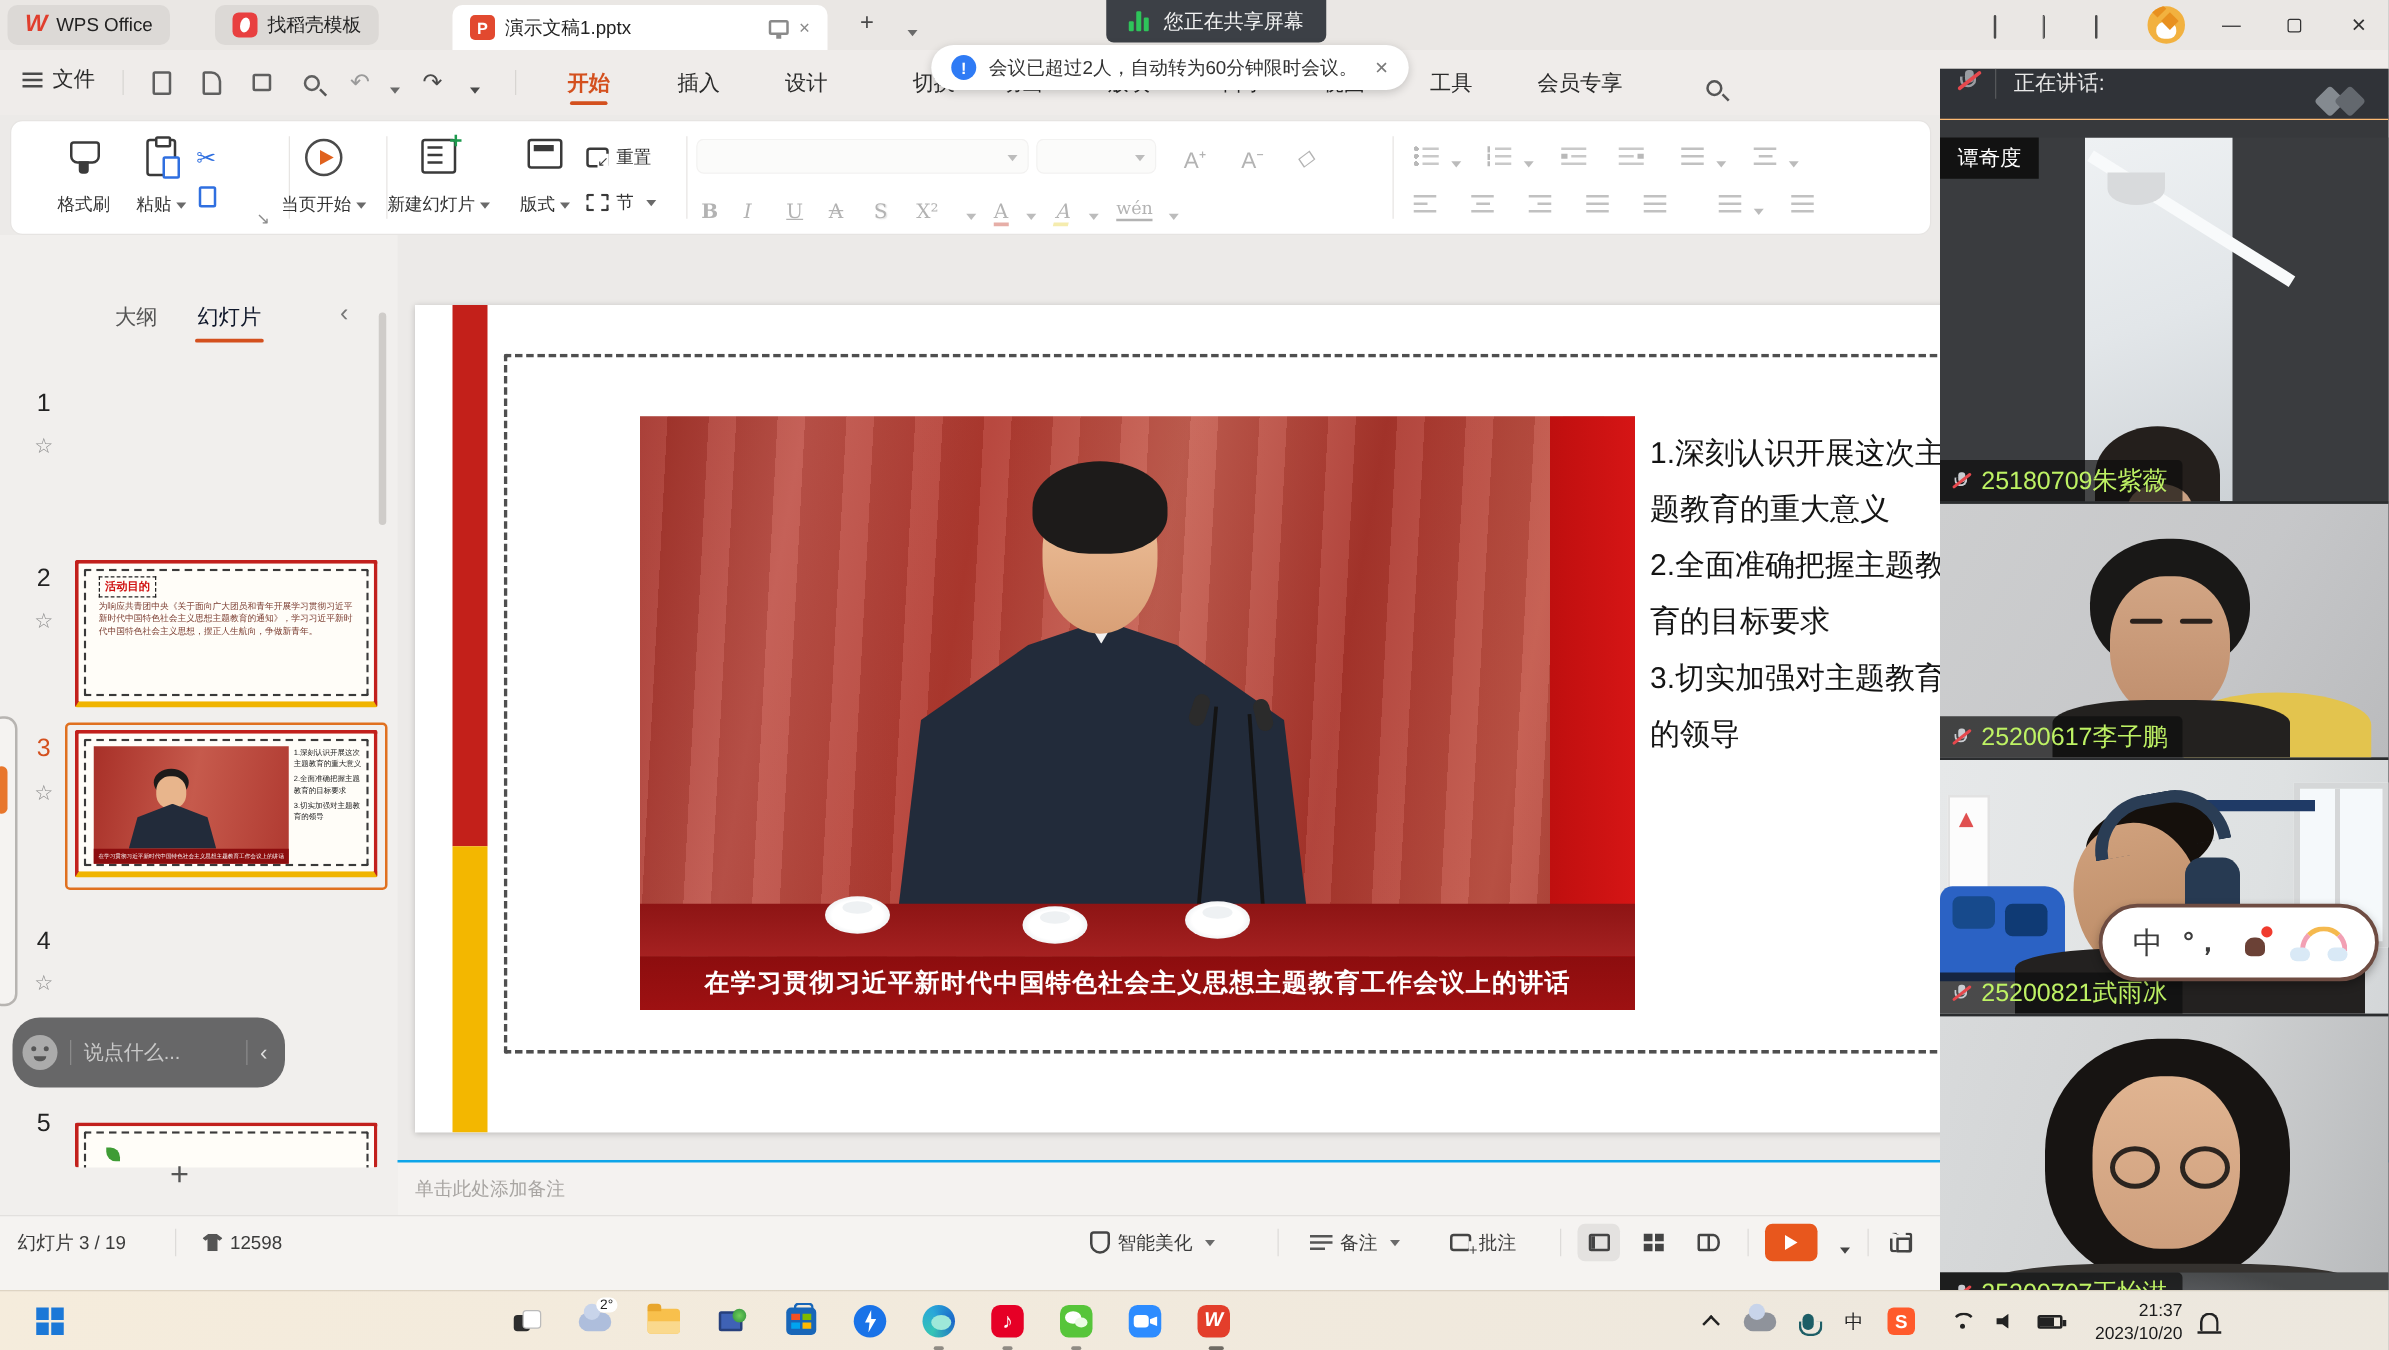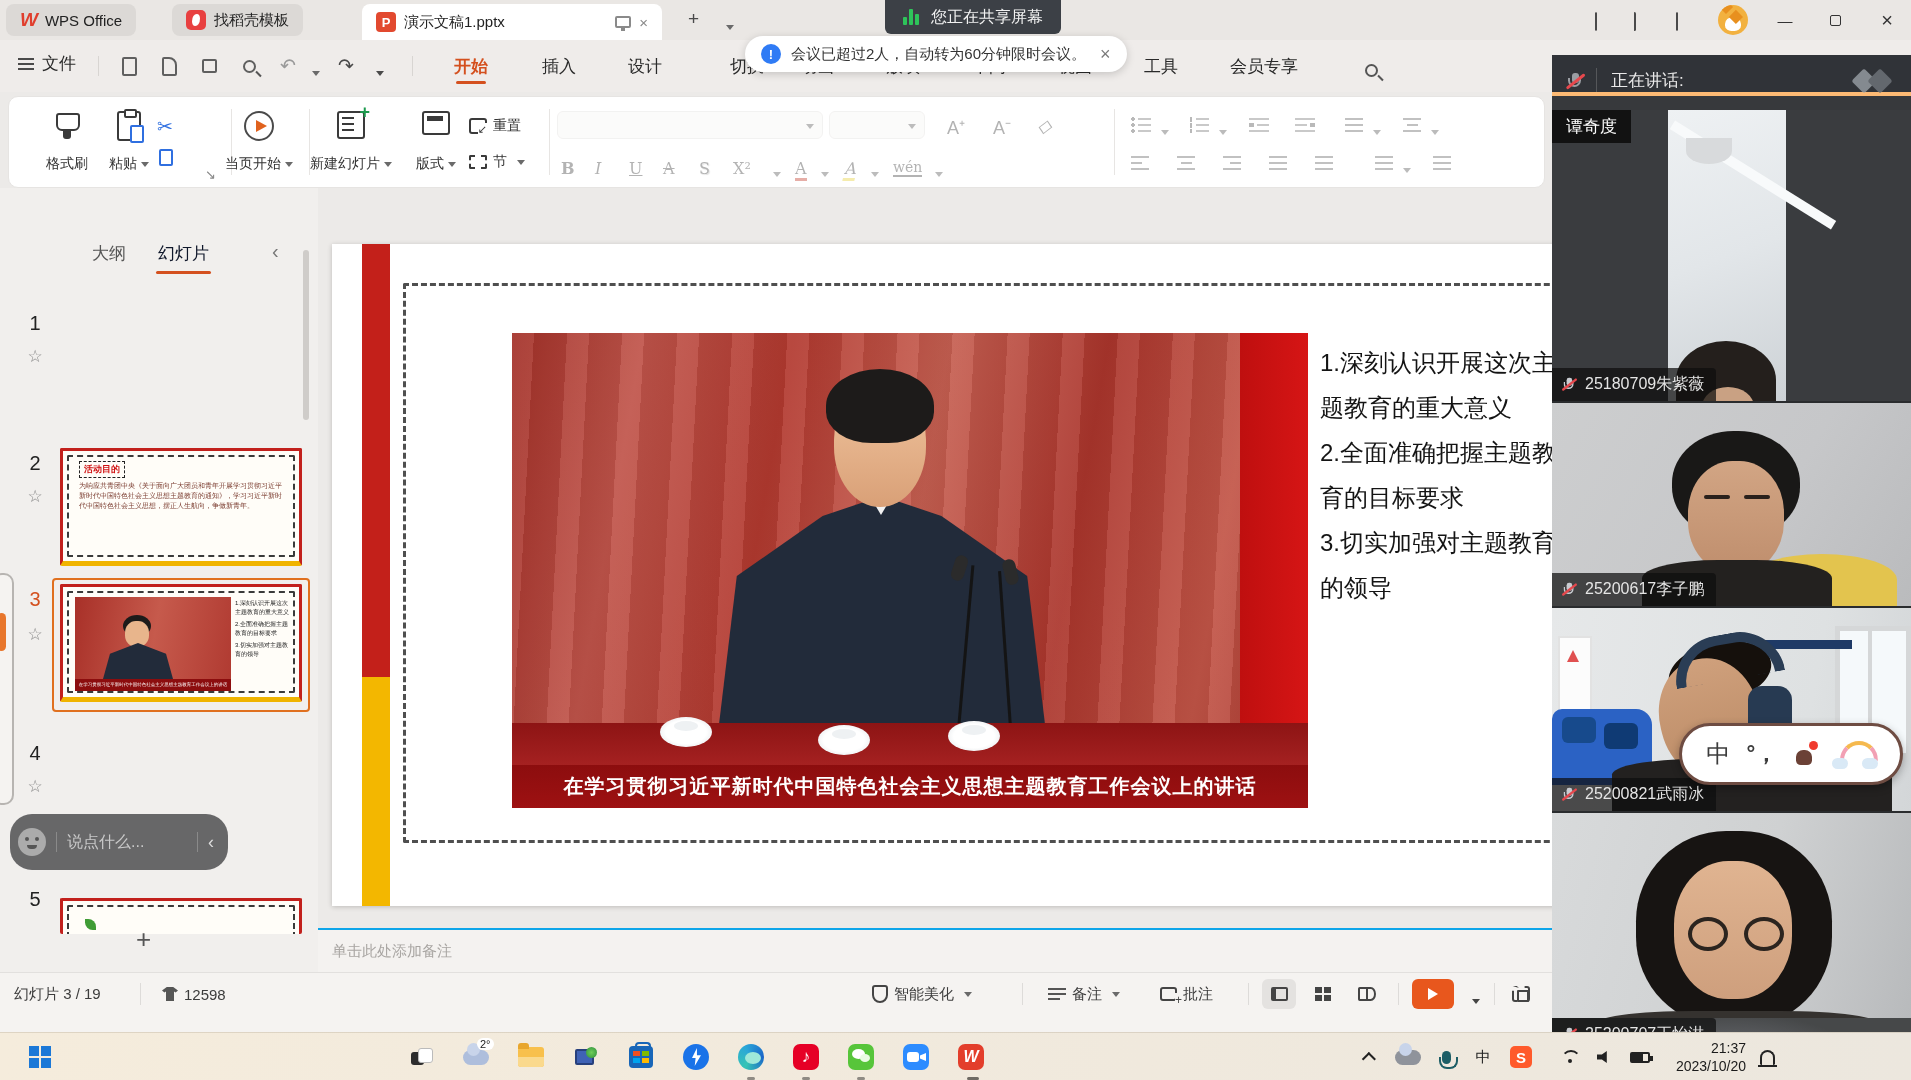--- a/index.html
+++ b/index.html
@@ -213,35 +213,35 @@
   .wifi-ic::after{content:"";position:absolute;left:7px;top:9px;width:4px;height:4px;border-radius:50%;background:#222;}
   .spk-ic{width:14px;height:12px;background:#222;clip-path:polygon(0 30%,35% 30%,70% 0,70% 100%,35% 70%,0 70%);position:relative;}
   .batt-ic{width:20px;height:11px;border:2px solid #222;border-radius:2px;position:relative;background:linear-gradient(90deg,#222 70%,transparent 70%);}
   .batt-ic::after{content:"";position:absolute;right:-5px;top:2px;width:3px;height:5px;background:#222;}
   .clock{position:absolute;top:6px;text-align:right;font-size:14px;color:#1b1b1b;line-height:18px;}
   .bell-ic{width:15px;height:15px;border:2px solid #222;border-radius:8px 8px 2px 2px;border-bottom:none;position:relative;}
   .bell-ic::after{content:"";position:absolute;left:-4px;bottom:-2px;width:19px;height:2px;background:#222;}
 
   
   .meetbar{position:absolute;left:1552px;top:55px;width:359px;height:977px;background:#37393c;z-index:60;overflow:hidden;}
-  .mhead{position:absolute;left:0;top:0;width:100%;height:41px;background:#303338;border-bottom:4px solid #fdba74;display:flex;align-items:flex-end;}
+  .mhead{position:absolute;left:0;top:0;width:100%;height:41px;background:#303338;border-bottom:1px solid #fdba74;display:flex;align-items:flex-start;}
   .mic-mute{position:relative;width:18px;height:20px;}
   .mic-mute .b{position:absolute;left:6px;top:1px;width:7px;height:10px;border-radius:3px;background:#c9ccd1;}
   .mic-mute .a{position:absolute;left:2px;top:6px;width:13px;height:9px;border:2px solid #c9ccd1;border-top:none;border-radius:0 0 8px 8px;}
   .mic-mute .s{position:absolute;left:-2px;top:8px;width:23px;height:2.5px;background:#e5484d;border-radius:2px;transform:rotate(-38deg);}
   .mic-mute.gray .b,{background:#9a9da2;}
   .mhead .div{width:1px;height:24px;background:#55575a;margin:0 14px 0 12px;}
   .mhead .lbl{color:#e9e9e9;font-size:17px;}
   .mlogo{position:absolute;right:10px;top:12px;width:50px;height:30px;}
   .mlogo::before{content:"";position:absolute;left:4px;top:5px;width:18px;height:18px;background:#9aa0a6;opacity:.8;transform:rotate(45deg);border-radius:3px;}
   .mlogo::after{content:"";position:absolute;left:20px;top:5px;width:18px;height:18px;background:#63686e;transform:rotate(45deg);border-radius:3px;}
   .speaker-chip{position:absolute;left:0;top:55px;height:33px;background:#121212;color:#fff;font-size:17px;display:flex;align-items:center;padding:0 14px;z-index:5;}
   .tile{position:absolute;left:0;width:359px;overflow:hidden;background:#3a3c3f;border-bottom:2px solid #2a2c2e;}
   .namechip{position:absolute;left:0;bottom:0;height:33px;background:rgba(14,14,14,.72);display:flex;align-items:center;gap:7px;padding:0 12px 0 8px;border-radius:0 4px 0 0;z-index:6;}
-  .namechip .nm{color:#e5e5e5;font-size:16px;white-space:nowrap;}
+  .namechip .nm{color:#bef264;font-size:20px;white-space:nowrap;}
   .namechip .mic-mute{transform:scale(.8);}
   
   .strip1{position:absolute;left:116px;top:0;width:118px;height:100%;background:linear-gradient(160deg,#eef1f3 0%,#e2e6e9 50%,#cdd2d6 100%);}
   .strip1 .beam{position:absolute;left:-10px;top:60px;width:190px;height:10px;background:#f8fafb;transform:rotate(32deg);}
   .strip1 .lamp{position:absolute;left:18px;top:28px;width:46px;height:26px;border-radius:0 0 50% 50%;background:#d8dadc;}
   .strip1 .hairtop{position:absolute;left:8px;bottom:-18px;width:100px;height:78px;border-radius:50% 50% 0 0;background:#241f1c;}
   .strip1 .facetop{position:absolute;left:34px;bottom:-26px;width:52px;height:40px;border-radius:50%;background:#c9a183;}
   
   .t2bg{position:absolute;inset:0;background:linear-gradient(120deg,#cdcecf 0%,#c6c7c9 60%,#babbbd 100%);}
   .t2pillow{position:absolute;right:14px;bottom:0;width:150px;height:52px;border-radius:50% 50% 0 0;background:#e3c44e;}

